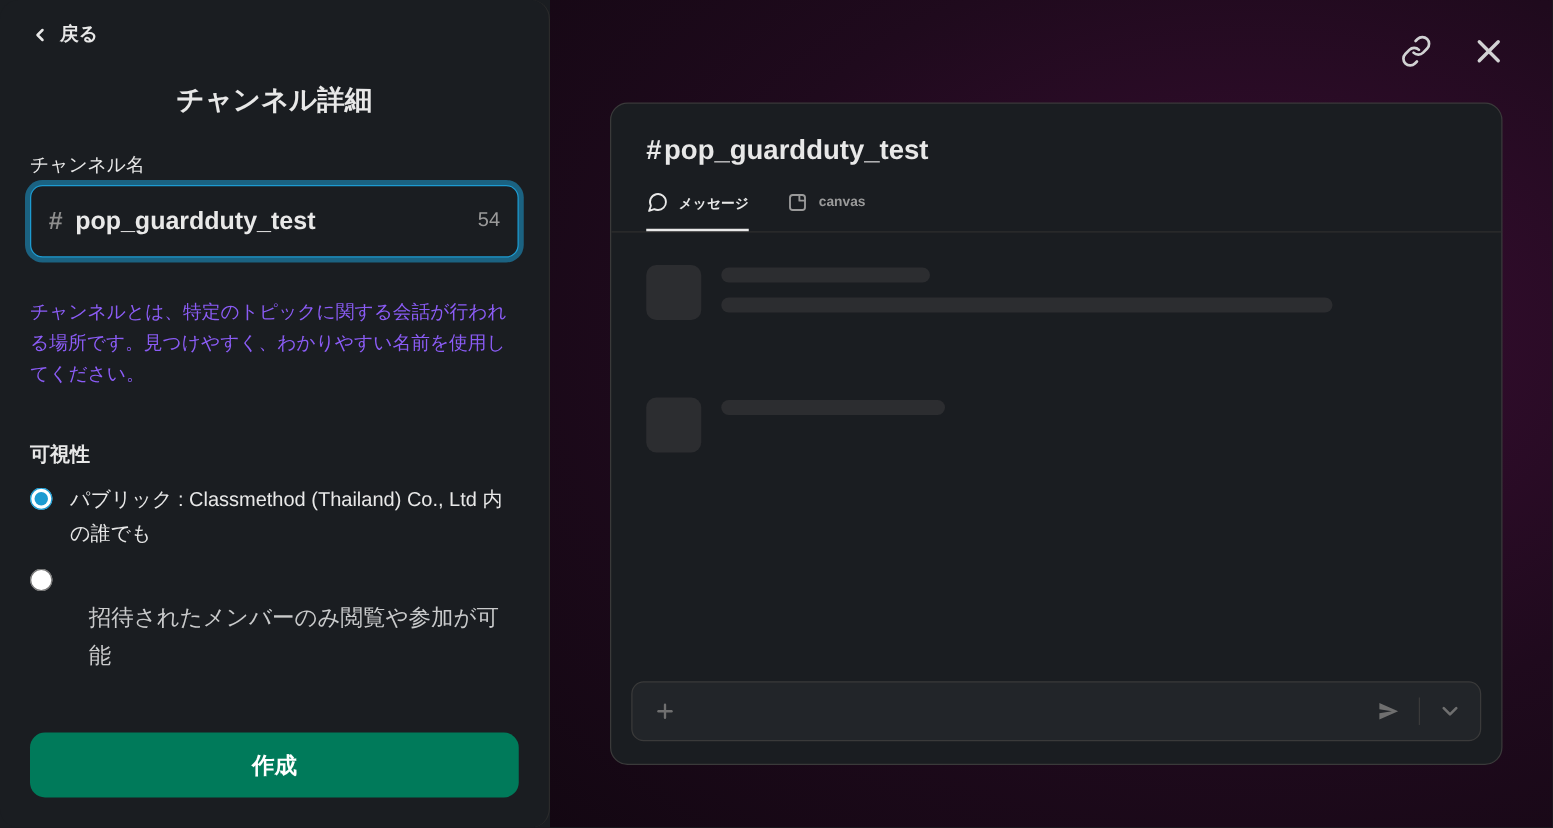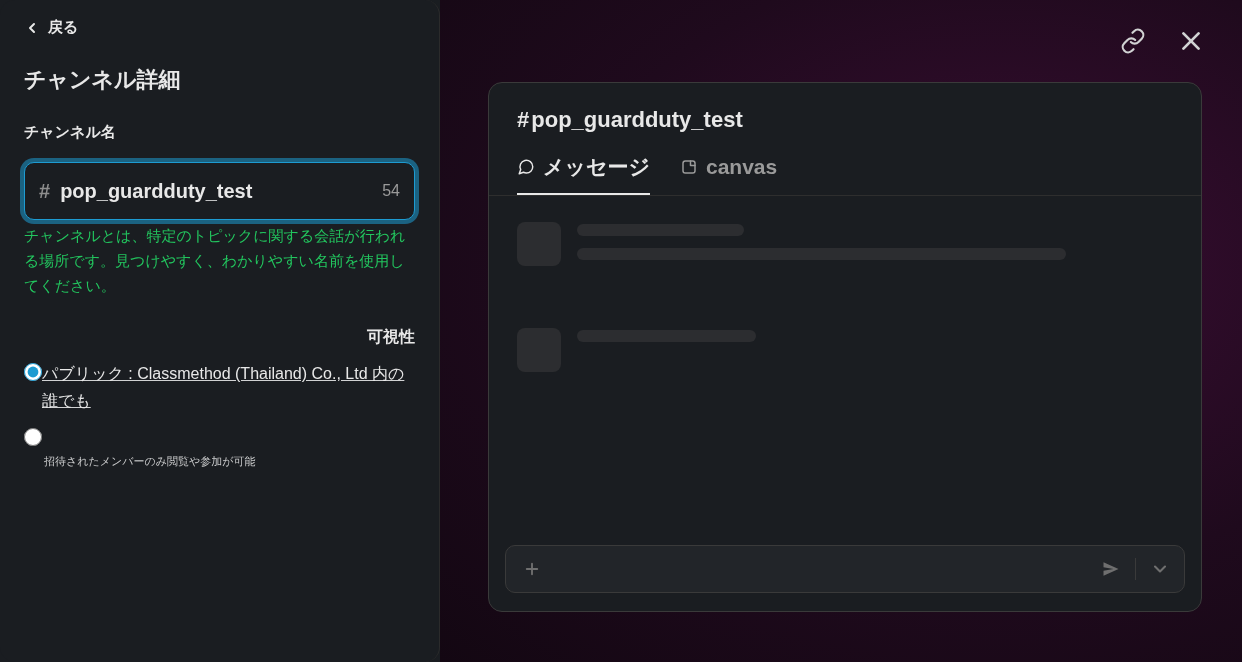--- a/index.html
+++ b/index.html
@@ -1,46 +1,46 @@
 <!DOCTYPE html>
 <html><head>
 <meta charset="utf-8">
 <style>
   * { box-sizing: border-box; margin: 0; padding: 0; }
   html, body { width: 1242px; height: 662px; font-family: -apple-system, BlinkMacSystemFont, "Segoe UI", Helvetica, Arial, sans-serif; background: #1a1d21; color: #d1d2d3; overflow: hidden; }
   .app { display: flex; width: 100%; height: 100%; }
   .sidebar { width: 440px; height: 100%; background: #1a1d21; padding: 18px 24px 24px 24px; display: flex; flex-direction: column; border-right: 1px solid #2b2b2b; border-radius: 15px; }
   .back-row { display: flex; align-items: center; gap: 8px; color: #e8e8e8; font-size: 15px; font-weight: 700; cursor: pointer; margin-bottom: 28px; }
   .back-row svg { width: 16px; height: 16px; display: block; }
-  .section-title { font-size: 22px; font-weight: 800; color: #e8e8e8; margin-bottom: 28px; }
-  .field-label { font-size: 15px; font-weight: 700; color: #e8e8e8; margin-bottom: 20px; }
+  .section-title { font-size: 22px; font-weight: 800; color: #e8e8e8; margin-bottom: 28px; text-align: center; }
+  .field-label { font-size: 15px; font-weight: 400; color: #e8e8e8; margin-bottom: 6px; }
   .name-input-wrap { position: relative; display: flex; align-items: center; border: 1px solid #4a4a4a; border-radius: 10px; background: #1a1d21; padding: 0 14px; height: 58px; box-shadow: 0 0 0 4px rgba(29,155,209,0.55); border-color: #1d9bd1; }
   .name-input-wrap .hash { color: #8e8e8e; font-size: 20px; font-weight: 700; margin-right: 10px; }
   .name-input { flex: 1; background: transparent; border: none; outline: none; color: #e8e8e8; font-size: 20px; font-weight: 600; }
   .name-count { color: #9a9a9a; font-size: 16px; margin-left: 8px; }
-  .helper { font-size: 15px; color: #22c55e; line-height: 1.65; margin-top: 4px; }
-  .vis-label { font-size: 16px; font-weight: 800; color: #e8e8e8; margin-top: 29px; margin-bottom: 12px; text-align: right; }
-  .radio-row { display: flex; align-items: flex-start; margin-bottom: 10px; text-decoration: underline; }
+  .helper { font-size: 15px; color: #8b5cf6; line-height: 1.65; margin-top: 32px; }
+  .vis-label { font-size: 16px; font-weight: 800; color: #e8e8e8; margin-top: 42px; margin-bottom: 12px; }
+  .radio-row { display: flex; align-items: flex-start; gap: 14px; margin-bottom: 10px; }
   .radio-row input[type="radio"] { width: 18px; height: 18px; accent-color: #1d9bd1; margin-top: 3px; flex: 0 0 auto; cursor: pointer; }
   .radio-text { font-size: 16px; color: #e8e8e8; line-height: 1.7; }
-  .radio-sub { font-size: 11px; color: #c9cacb; line-height: 1.7; margin-left: 20px; margin-top: -4px; margin-bottom: 10px; }
+  .radio-sub { font-size: 18px; color: #c9cacb; line-height: 1.7; margin-left: 47px; margin-top: -4px; margin-bottom: 10px; }
   .spacer { flex: 1; }
   .create-btn { width: 100%; height: 52px; border: none; border-radius: 12px; background: #007a5a; color: #fff; font-size: 18px; font-weight: 800; cursor: pointer; }
 
   .main { flex: 1; position: relative; background: radial-gradient(ellipse at 70% 40%, #3a0d33 0%, #1f0a1d 55%, #130712 100%); padding-left: 23px; }
   .main-top-icons { position: absolute; top: 26px; right: 36px; display: flex; gap: 28px; }
   .main-top-icons .icon-btn { width: 30px; height: 30px; display: flex; align-items: center; justify-content: center; cursor: pointer; color: #d1d2d3; }
   .main-top-icons svg { width: 26px; height: 26px; display: block; }
 
   .preview { position: absolute; left: 48px; right: 40px; top: 82px; bottom: 50px; background: #1a1d21; border: 1px solid #3a3a3a; border-radius: 14px; display: flex; flex-direction: column; overflow: hidden; }
   .preview-header { padding: 24px 28px 0 28px; }
   .preview-title { font-size: 22px; font-weight: 800; color: #e8e8e8; }
   .preview-title .phash { margin-right: 2px; }
   .tabs { display: flex; gap: 30px; padding: 12px 28px 0 28px; border-bottom: 1px solid #2e2e2e; }
-  .tab { display: flex; align-items: center; gap: 8px; color: #9a9a9a; font-size: 21px; font-weight: 700; padding: 8px 0 12px 0; border-bottom: 2px solid transparent; cursor: pointer; }
+  .tab { display: flex; align-items: center; gap: 8px; color: #9a9a9a; font-size: 11px; font-weight: 700; padding: 8px 0 12px 0; border-bottom: 2px solid transparent; cursor: pointer; }
   .tab.active { color: #e8e8e8; border-bottom-color: #e8e8e8; }
   .tab svg { width: 18px; height: 18px; display: block; }
 
   .preview-body { flex: 1; padding: 26px 28px 0 28px; }
   .skeleton-row { display: flex; align-items: flex-start; gap: 16px; margin-bottom: 56px; }
   .sk-avatar { width: 44px; height: 44px; border-radius: 8px; background: #2c2d30; }
   .sk-lines { flex: 1; padding-top: 2px; }
   .sk-line { height: 12px; border-radius: 6px; background: #2c2d30; margin-bottom: 12px; }
   .sk-line.w1 { width: 28%; }
   .sk-line.w2 { width: 82%; }
@@ -83,20 +83,21 @@
       <input type="radio" name="vis" checked="" style="">
       <div class="radio-text">パブリック : Classmethod (Thailand) Co., Ltd 内の誰でも</div>
     </div>
 
     <div class="radio-row">
       <input type="radio" name="vis" style="">
     </div>
     <div class="radio-sub">招待されたメンバーのみ閲覧や参加が可能</div>
 
     <div class="spacer"></div>
+    <button class="create-btn">作成</button>
   </div>
 
   <div class="main">
     <div class="main-top-icons">
       <div class="icon-btn">
         <svg viewBox="0 0 24 24" fill="none" stroke="currentColor" stroke-width="2" stroke-linecap="round" stroke-linejoin="round">
             <path d="M10 13a5 5 0 0 0 7.07 0l3-3a5 5 0 0 0-7.07-7.07l-1.5 1.5"></path>
             <path d="M14 11a5 5 0 0 0-7.07 0l-3 3a5 5 0 0 0 7.07 7.07l1.5-1.5"></path>
           </svg>
       </div>

